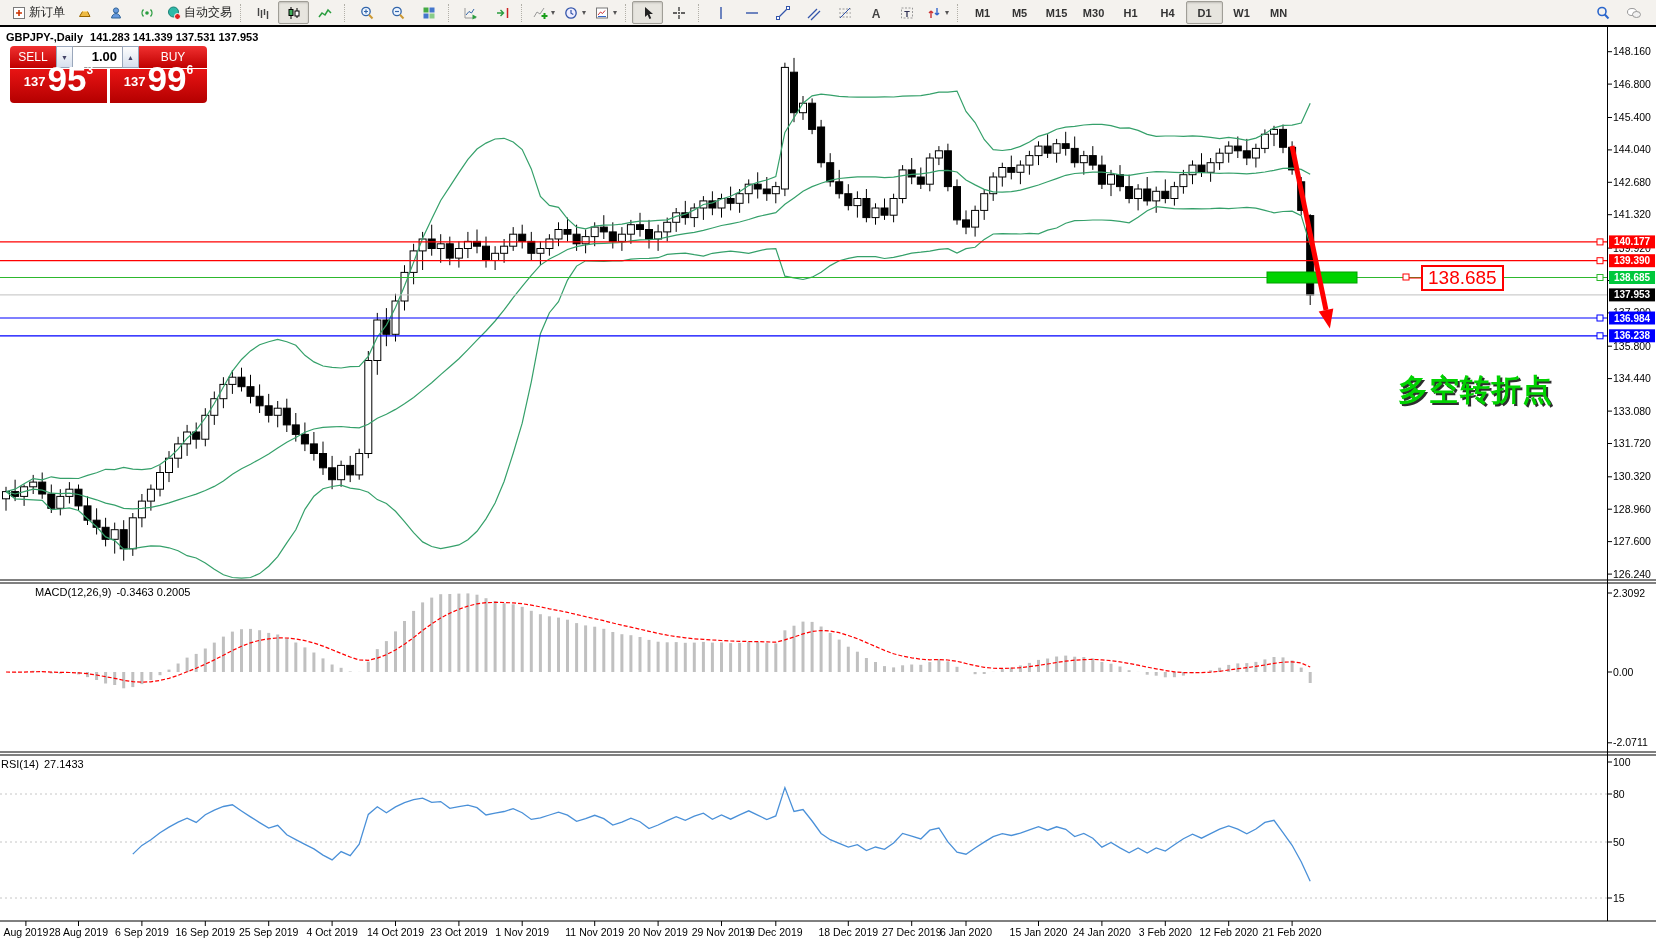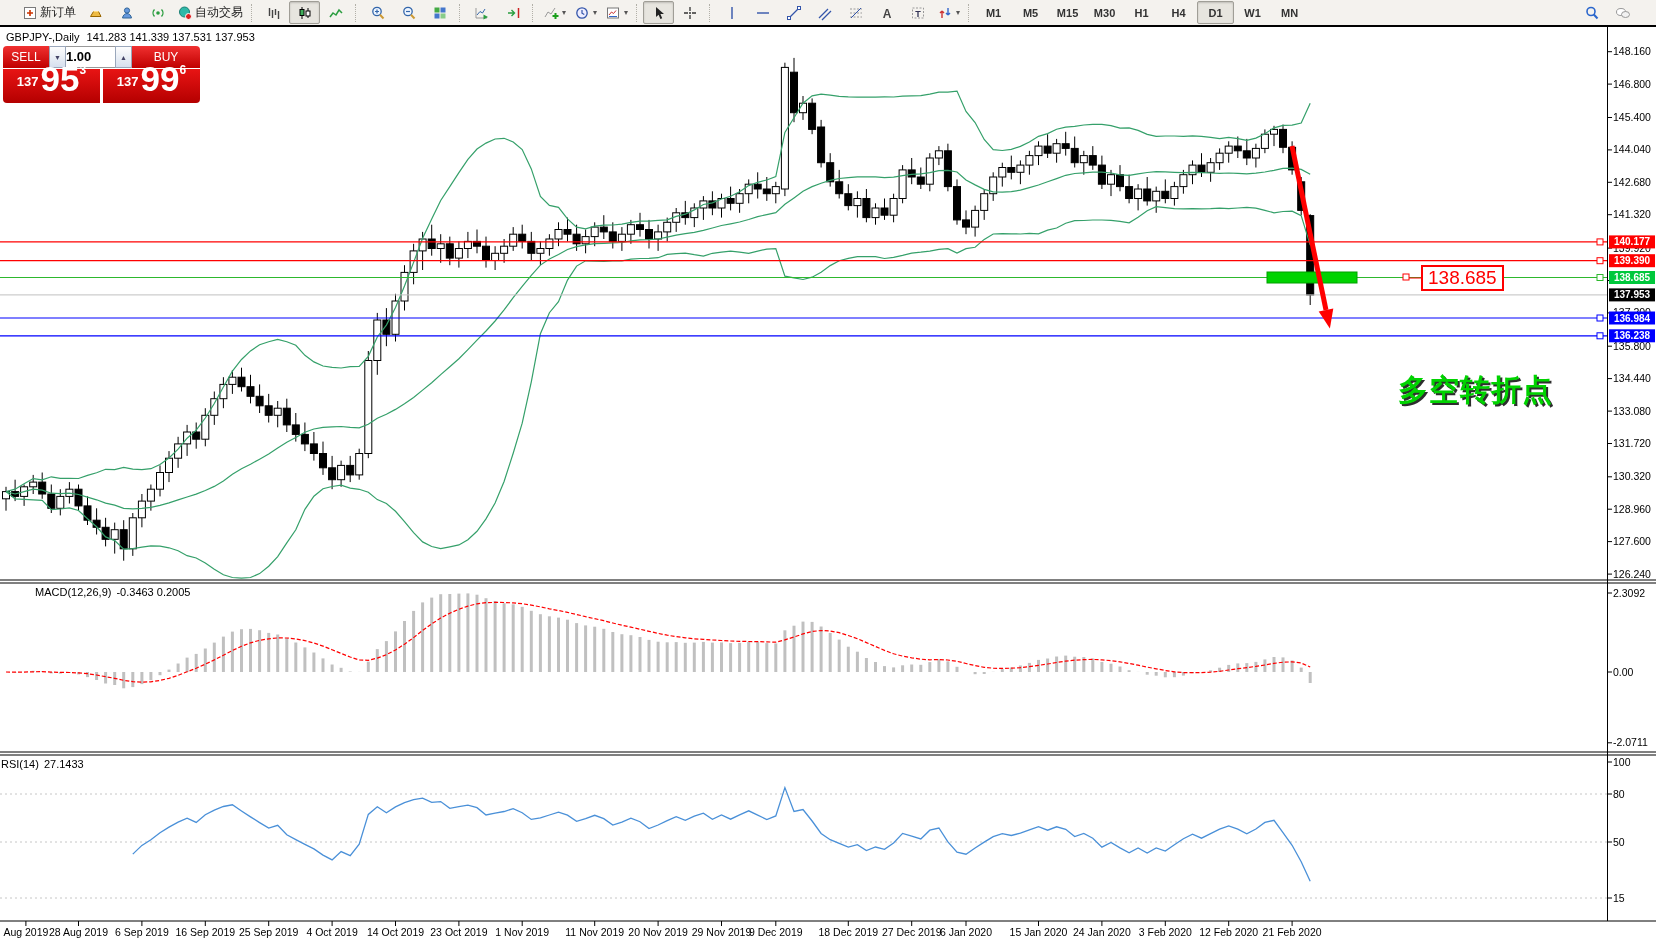--- a/index.html
+++ b/index.html
@@ -1,42 +1,42 @@
 <!DOCTYPE html>
 <html><head>
 <meta charset="utf-8">
 <style>
   html,body{margin:0;padding:0;}
   body{width:1656px;height:947px;position:relative;overflow:hidden;background:#fff;
        font-family:"Liberation Sans",sans-serif;}
   
   #toolbar{position:absolute;left:0;top:0;width:1656px;height:26px;background:#f4f2ee;
-           border-bottom:1px solid #000;display:flex;align-items:center;padding:0 18px;
+           border-bottom:1px solid #000;display:flex;align-items:center;padding:0 7px;
            box-sizing:border-box;}
   .tb-btn{height:21px;min-width:23px;display:flex;align-items:center;justify-content:center;
           gap:2px;padding:0 3px;border:1px solid transparent;border-radius:2px;font-size:12px;
           color:#222;background:transparent;white-space:nowrap;}
   .tb-btn.pressed{background:#e7e5df;border-color:#a09e97;box-shadow:inset 0 1px 2px rgba(0,0,0,.18);}
   .tb-btn .dd{font-size:8px;color:#555;margin-left:1px;}
   .tb-btn.tf{font-size:11px;font-weight:bold;color:#333;padding:0 6px;justify-content:center;}
   .tb-sep{width:2px;height:18px;margin:0 4px;border-left:1px dotted #b2b0a8;}
   .tb-spacer{flex:1;}
   
-  #symbol-title{position:absolute;left:6px;top:31px;font-size:11px;font-weight:normal;color:#000;z-index:5;}
+  #symbol-title{position:absolute;left:6px;top:31px;font-size:11px;font-weight:bold;color:#000;z-index:5;}
   #symbol-title span{margin-right:7px;}
-  #trade-panel{position:absolute;left:3px;top:46px;width:197px;z-index:6;border-radius:23px;}
+  #trade-panel{position:absolute;left:10px;top:46px;width:197px;z-index:6;border-radius:23px;}
   .tp-row1{display:flex;height:22px;}
   .btn-sell,.btn-buy{background:linear-gradient(#f03030,#c00000);color:#fff;font-size:12px;
       display:flex;align-items:center;justify-content:center;}
   .btn-sell{width:46px;border-top-left-radius:4px;}
   .btn-buy{width:68px;border-top-right-radius:4px;}
   .spin{width:17px;background:linear-gradient(#fdfdfd,#d7e0ee);border:1px solid #9aa7bb;
       color:#446;font-size:7px;display:flex;align-items:center;justify-content:center;box-sizing:border-box;}
   .vol{flex:1;min-width:0;background:#fff;border:1px solid #999;border-left:none;border-right:none;
-      font-size:13px;font-weight:bold;text-align:left;padding:0 5px 2px 0;font-family:"Liberation Sans",sans-serif;}
+      font-size:13px;font-weight:bold;text-align:right;padding:0 5px 2px 0;font-family:"Liberation Sans",sans-serif;}
   .tp-row2{display:flex;height:34px;margin-top:1px;}
   .price-half{width:97px;background:linear-gradient(#e81414,#b40000);color:#fff;display:flex;
       align-items:flex-end;justify-content:center;padding-bottom:10px;box-sizing:border-box;}
   .price-half.sell{border-bottom-left-radius:4px;margin-right:3px;}
   .price-half.buy{border-bottom-right-radius:4px;}
   .p-small{font-size:13px;font-weight:bold;margin:0 2px 4px 0;}
   .p-big{font-size:35px;font-weight:700;line-height:29px;}
   .p-sup{font-size:12px;font-weight:bold;margin-bottom:16px;}
   #macd-label{position:absolute;left:2px;top:586px;font-size:11px;color:#000;z-index:5;padding-left:33px;}
   #rsi-label{position:absolute;left:1px;top:758px;font-size:11px;color:#000;z-index:5;}

